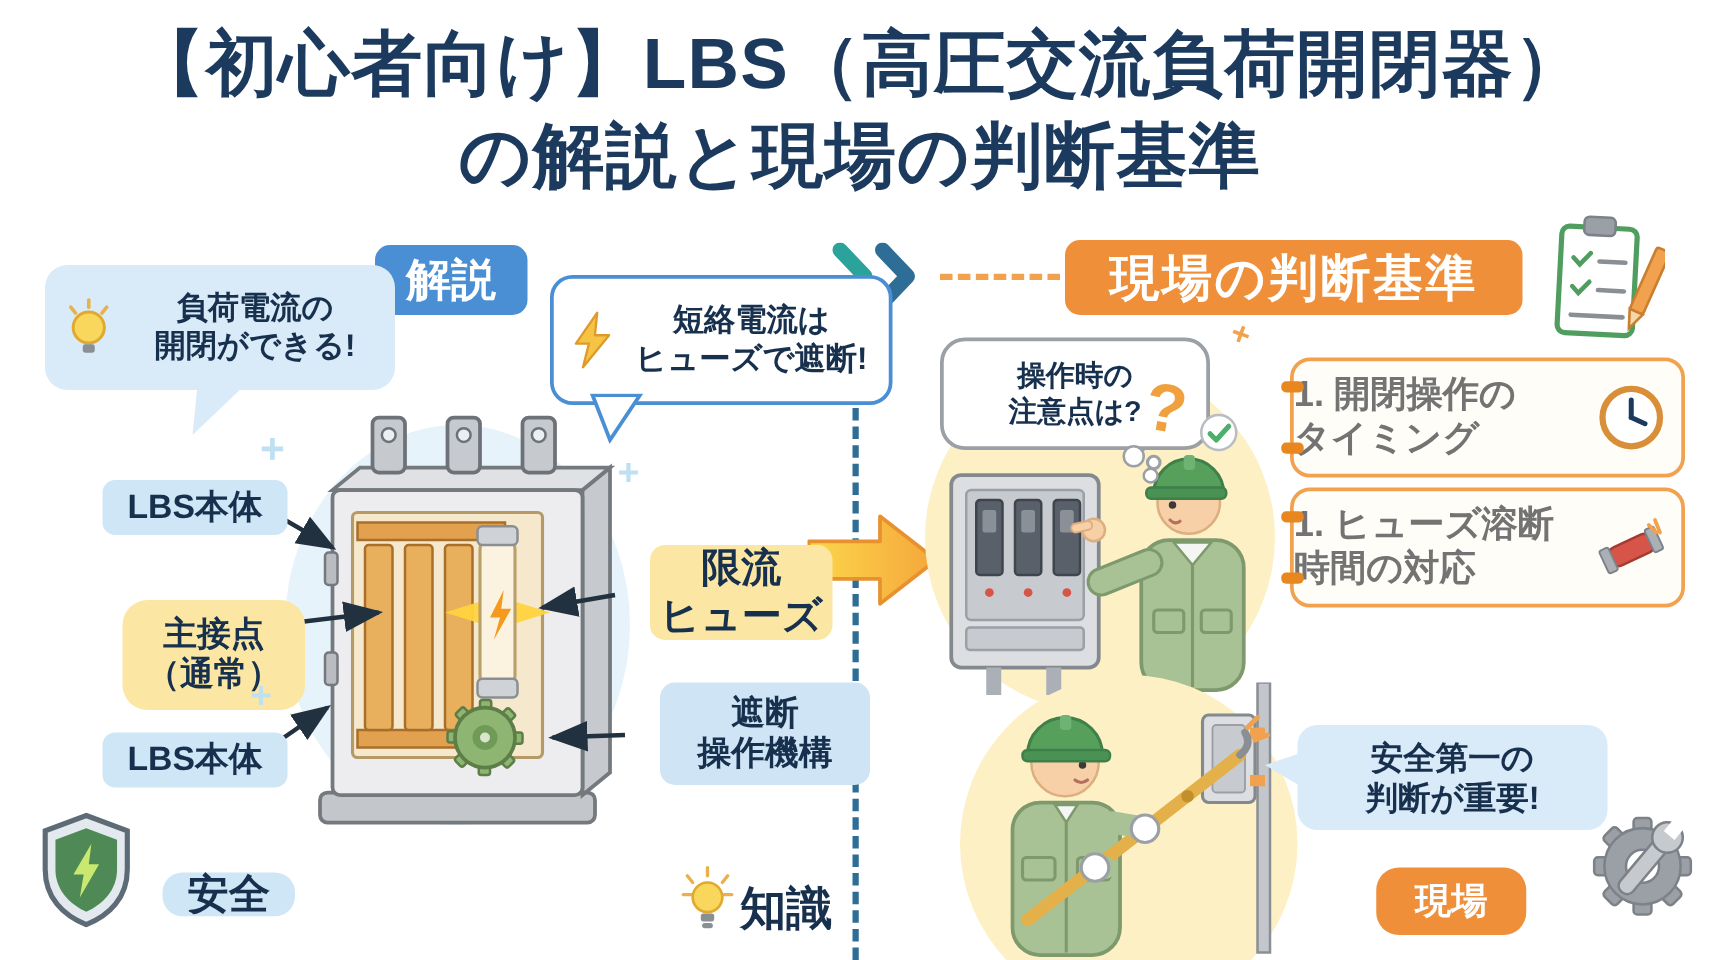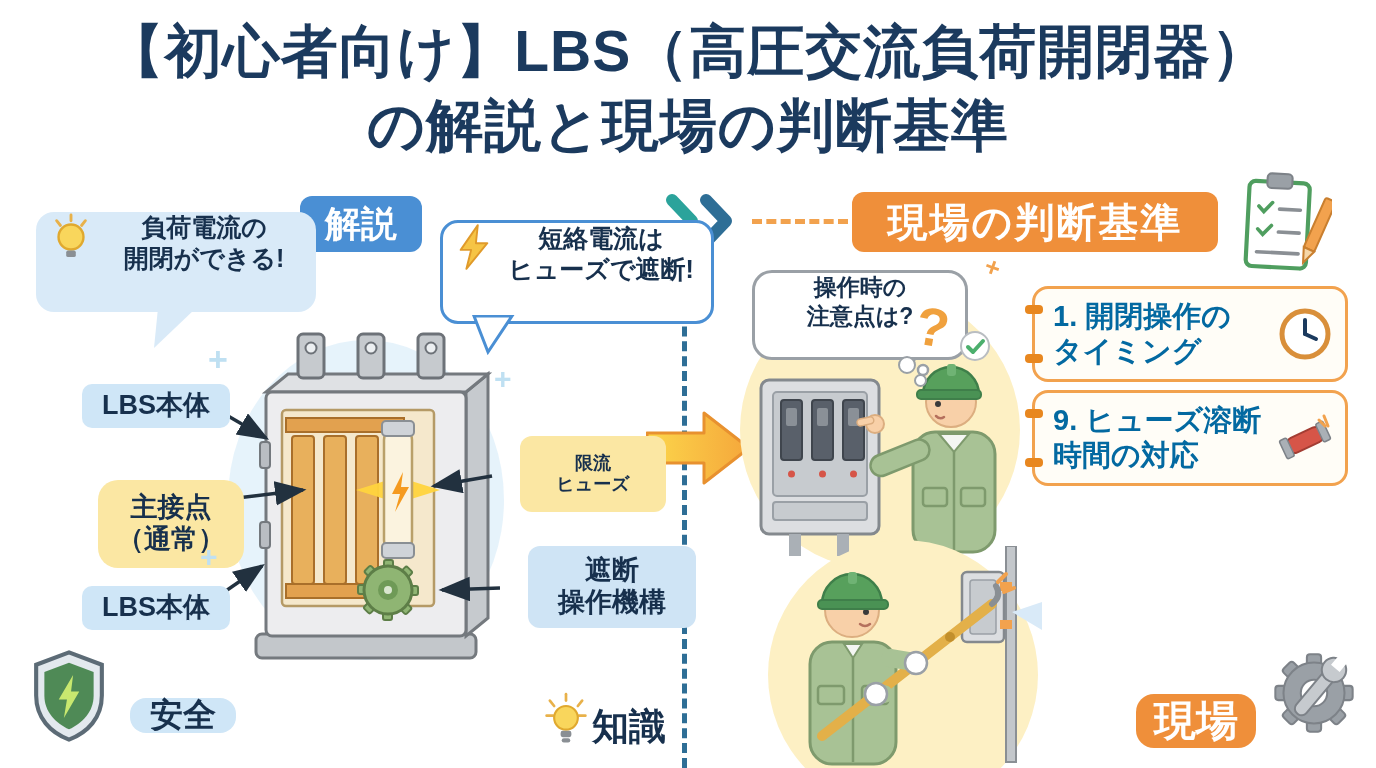--- a/index.html
+++ b/index.html
@@ -4,24 +4,24 @@
 <style>
   html,body{margin:0;padding:0;background:#ffffff;}
   .canvas{position:relative;width:1376px;height:768px;background:#ffffff;overflow:hidden;
     font-family:"Liberation Sans",sans-serif;color:#1b3a5e;}
   .abs{position:absolute;}
   .preline{white-space:pre-line;}
   .title{left:0;width:1376px;text-align:center;font-weight:800;font-size:57px;letter-spacing:1px;color:#1b3a5e;line-height:1.1;}
   .badge{display:flex;align-items:center;justify-content:center;font-weight:800;color:#ffffff;border-radius:12px;}
   .label-box{display:flex;align-items:center;justify-content:center;font-weight:800;border-radius:10px;
     text-align:center;line-height:1.18;color:#17304d;margin-left:26px;}
-  .bubble{display:flex;gap:10px;border-radius:18px;font-weight:800;color:#17304d;
+  .bubble{display:flex;align-items:center;gap:10px;border-radius:18px;font-weight:800;color:#17304d;
     text-align:center;line-height:1.25;padding:0 12px;}
   .item{display:flex;align-items:center;border:3px solid #f2a24e;border-radius:16px;background:#fffdf7;}
-  .item-label{flex:1;text-align:left;padding-left:18px;font-weight:800;font-size:29px;line-height:1.2;color:#0369a1;}
+  .item-label{flex:1;text-align:left;font-weight:800;font-size:29px;line-height:1.2;color:#737373;}
   .item-icon{width:56px;height:56px;margin-right:12px;flex:0 0 auto;}
   .clip{position:absolute;left:-10px;width:18px;height:9px;background:#e8871f;border-radius:4px;}
   .dot{position:absolute;background:#ffffff;border:2.5px solid #9aa0a6;border-radius:50%;}
   .sparkle{position:absolute;font-weight:900;color:#bfe0f2;}
 </style>
 </head>
 <body>
 
 <div class="canvas">
 
@@ -141,21 +141,21 @@
       <line x1="204" y1="276" x2="262" y2="236" marker-end="url(#ah)"></line>
       <line x1="492" y1="146" x2="434" y2="156" marker-end="url(#ah)"></line>
       <line x1="500" y1="258" x2="442" y2="260" marker-end="url(#ah)"></line>
     </g>
   </svg>
 
   <div class="abs label-box" style="left:56px;top:384px;width:148px;height:44px;background:#cfe6f7;font-size:27px">LBS本体</div>
   <div class="abs label-box preline" style="left:72px;top:480px;width:146px;height:88px;background:#fbe7a3;border-radius:20px;font-size:27px">主接点
 （通常）</div>
   <div class="abs label-box" style="left:56px;top:586px;width:148px;height:44px;background:#cfe6f7;font-size:27px">LBS本体</div>
-  <div class="abs label-box preline" style="left:494px;top:436px;width:146px;height:76px;background:#fbe7a3;border-radius:12px;font-size:18px">限流
+  <div class="abs label-box preline" style="left:494px;top:436px;width:146px;height:76px;background:#fbe7a3;border-radius:12px;font-size:32px">限流
 ヒューズ</div>
   <div class="abs label-box preline" style="left:502px;top:546px;width:168px;height:82px;background:#cfe4f5;border-radius:12px;font-size:27px">遮断
 操作機構</div>
 
   <div class="sparkle" style="left:208px;top:340px;font-size:34px">+</div>
   <div class="sparkle" style="left:200px;top:540px;font-size:30px">+</div>
   <div class="sparkle" style="left:494px;top:362px;font-size:30px">+</div>
 
   <svg class="abs" style="left:30px;top:648px" width="78" height="95" viewBox="0 0 76 92">
     <path d="M38 4 L70 16 V46 C70 68 56 82 38 89 C20 82 6 68 6 46 V16 Z" fill="#e3e9ee" stroke="#5c6b76" stroke-width="4"></path>
@@ -263,21 +263,21 @@
     <svg class="item-icon" viewBox="0 0 56 56">
       <circle cx="28" cy="28" r="23" fill="#ffffff" stroke="#d98f3a" stroke-width="5"></circle>
       <line x1="28" y1="28" x2="28" y2="14" stroke="#1b3a5e" stroke-width="4" stroke-linecap="round"></line>
       <line x1="28" y1="28" x2="39" y2="33" stroke="#1b3a5e" stroke-width="4" stroke-linecap="round"></line>
     </svg>
   </div>
 
   <div class="item abs" style="left:1032px;top:390px;width:310px;height:90px">
     <span class="clip" style="top:16px"></span>
     <span class="clip" style="bottom:16px"></span>
-    <div class="item-label preline">9. ヒューズ溶断
+    <div class="item-label preline">1. ヒューズ溶断
 時間の対応</div>
     <svg class="item-icon" viewBox="0 0 56 56">
       <g transform="rotate(-25 28 30)">
         <rect x="8" y="22" width="40" height="16" rx="8" fill="#d65548" stroke="#a33d33" stroke-width="2"></rect>
         <rect x="4" y="20" width="8" height="20" rx="2" fill="#aab0b6" stroke="#7d8288" stroke-width="1.5"></rect>
         <rect x="44" y="20" width="8" height="20" rx="2" fill="#aab0b6" stroke="#7d8288" stroke-width="1.5"></rect>
       </g>
       <path d="M42 10 l6 6 M47 6 l4 10" stroke="#f2a24e" stroke-width="3" fill="none" stroke-linecap="round"></path>
     </svg>
   </div>
@@ -316,38 +316,40 @@
     <circle cx="120" cy="148" r="11" fill="#ffffff" stroke="#9aa0a6" stroke-width="2.5"></circle>
     <g stroke="#f2a24e" stroke-width="4" stroke-linecap="round" fill="none">
       <path d="M242 36 l8 -8"></path>
         <path d="M248 46 l10 -4"></path>
     </g>
   </svg>
 
   <svg class="abs" style="left:1012px;top:600px" width="32" height="32" viewBox="0 0 32 32">
     <polygon points="30,2 30,30 0,12" fill="#d9eaf8"></polygon>
   </svg>
+  <div class="abs bubble preline" style="left:1038px;top:580px;width:224px;height:84px;background:#d9eaf8;border-radius:16px;font-size:26px;justify-content:center">安全第一の
+判断が重要!</div>
 
   <svg class="abs" style="left:1258px;top:634px" width="112" height="118" viewBox="0 0 110 116">
     <g fill="#9aa0a6" stroke="#7d8288" stroke-width="2">
       <rect x="48" y="20" width="14" height="16" rx="3" transform="rotate(0 55 58)"></rect>
       <rect x="48" y="20" width="14" height="16" rx="3" transform="rotate(45 55 58)"></rect>
       <rect x="48" y="20" width="14" height="16" rx="3" transform="rotate(90 55 58)"></rect>
       <rect x="48" y="20" width="14" height="16" rx="3" transform="rotate(135 55 58)"></rect>
       <rect x="48" y="20" width="14" height="16" rx="3" transform="rotate(180 55 58)"></rect>
       <rect x="48" y="20" width="14" height="16" rx="3" transform="rotate(225 55 58)"></rect>
       <rect x="48" y="20" width="14" height="16" rx="3" transform="rotate(270 55 58)"></rect>
       <rect x="48" y="20" width="14" height="16" rx="3" transform="rotate(315 55 58)"></rect>
       <circle cx="55" cy="58" r="30"></circle>
     </g>
     <circle cx="55" cy="58" r="13" fill="#ffffff" stroke="#7d8288" stroke-width="2"></circle>
     <g transform="rotate(40 55 58)">
       <rect x="49" y="30" width="13" height="54" rx="6" fill="#c6cace" stroke="#7d8288" stroke-width="2"></rect>
       <circle cx="55.5" cy="28" r="12" fill="#c6cace" stroke="#7d8288" stroke-width="2"></circle>
       <rect x="50" y="12" width="11" height="14" fill="#ffffff"></rect>
     </g>
   </svg>
-  <div class="abs badge" style="left:1136px;top:694px;width:120px;height:54px;background:#ef8f3a;border-radius:18px;font-size:42px">現場</div>
+  <div class="abs badge" style="left:1101px;top:694px;width:120px;height:54px;background:#ef8f3a;border-radius:18px;font-size:29px">現場</div>
 
   <div class="dot" style="left:898px;top:356px;width:14px;height:14px"></div>
   <div class="dot" style="left:914px;top:374px;width:9px;height:9px"></div>
 
 </div>
 
 </body></html>

